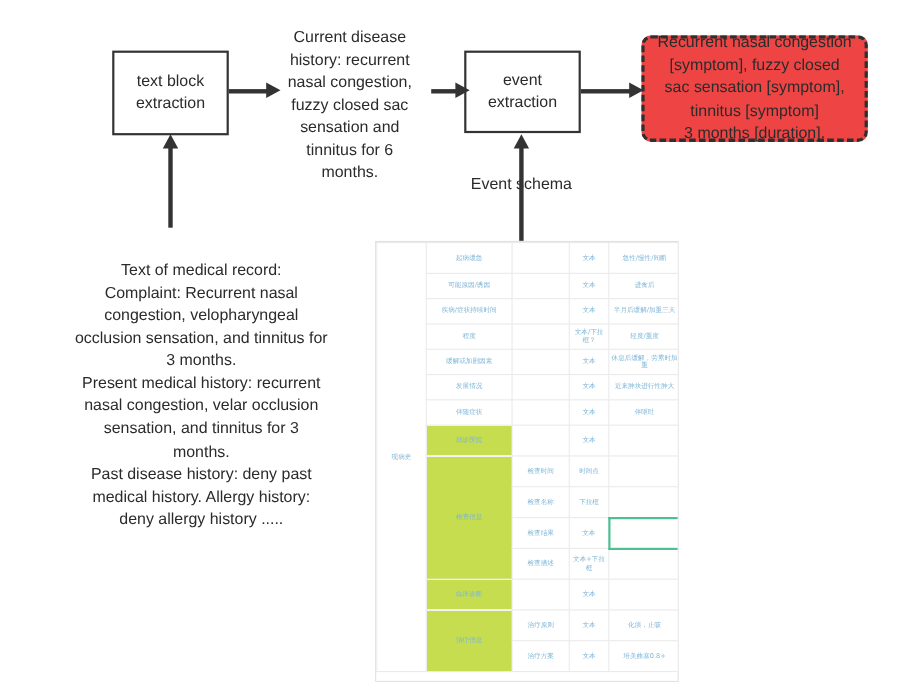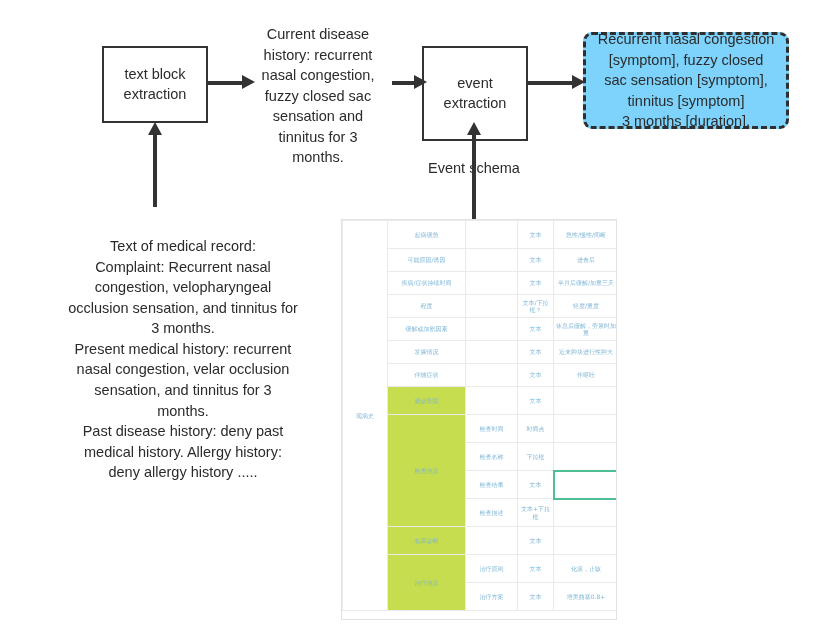--- a/index.html
+++ b/index.html
@@ -25,28 +25,28 @@
     display: flex;
     align-items: center;
     justify-content: center;
     text-align: center;
     font-size: 14.5px;
     line-height: 1.35;
     color: #2b2b2b;
     white-space: pre-line;
   }
   #box-text-block { left: 102px; top: 46px; width: 106px; height: 77px; }
-  #box-event-extraction { left: 422px; top: 46px; width: 106px; height: 95px; }
+  #box-event-extraction { left: 422px; top: 46px; width: 106px; height: 75px; }
 
   .dashed-box {
     position: absolute;
     box-sizing: border-box;
     border: 3px dashed #2f2f2f;
     border-radius: 9px;
-    background: #7dd3fc;
+    background: #ef4444;
     display: flex;
     align-items: center;
     justify-content: center;
     text-align: center;
     font-size: 14.5px;
     line-height: 1.42;
     color: #2b2b2b;
     white-space: pre-line;
     padding: 4px 8px;
   }
@@ -151,21 +151,21 @@
 <body>
 
 <div class="proc-box" id="box-text-block">text block
 extraction</div>
 
 <div class="free-text" id="label-intermediate">Current disease
 history: recurrent
 nasal congestion,
 fuzzy closed sac
 sensation and
-tinnitus for 3
+tinnitus for 6
 months.</div>
 
 <div class="proc-box" id="box-event-extraction">event
 extraction</div>
 
 <div class="dashed-box" id="box-output">Recurrent nasal congestion
 [symptom], fuzzy closed
 sac sensation [symptom],
 tinnitus [symptom]
 3 months [duration].</div>

